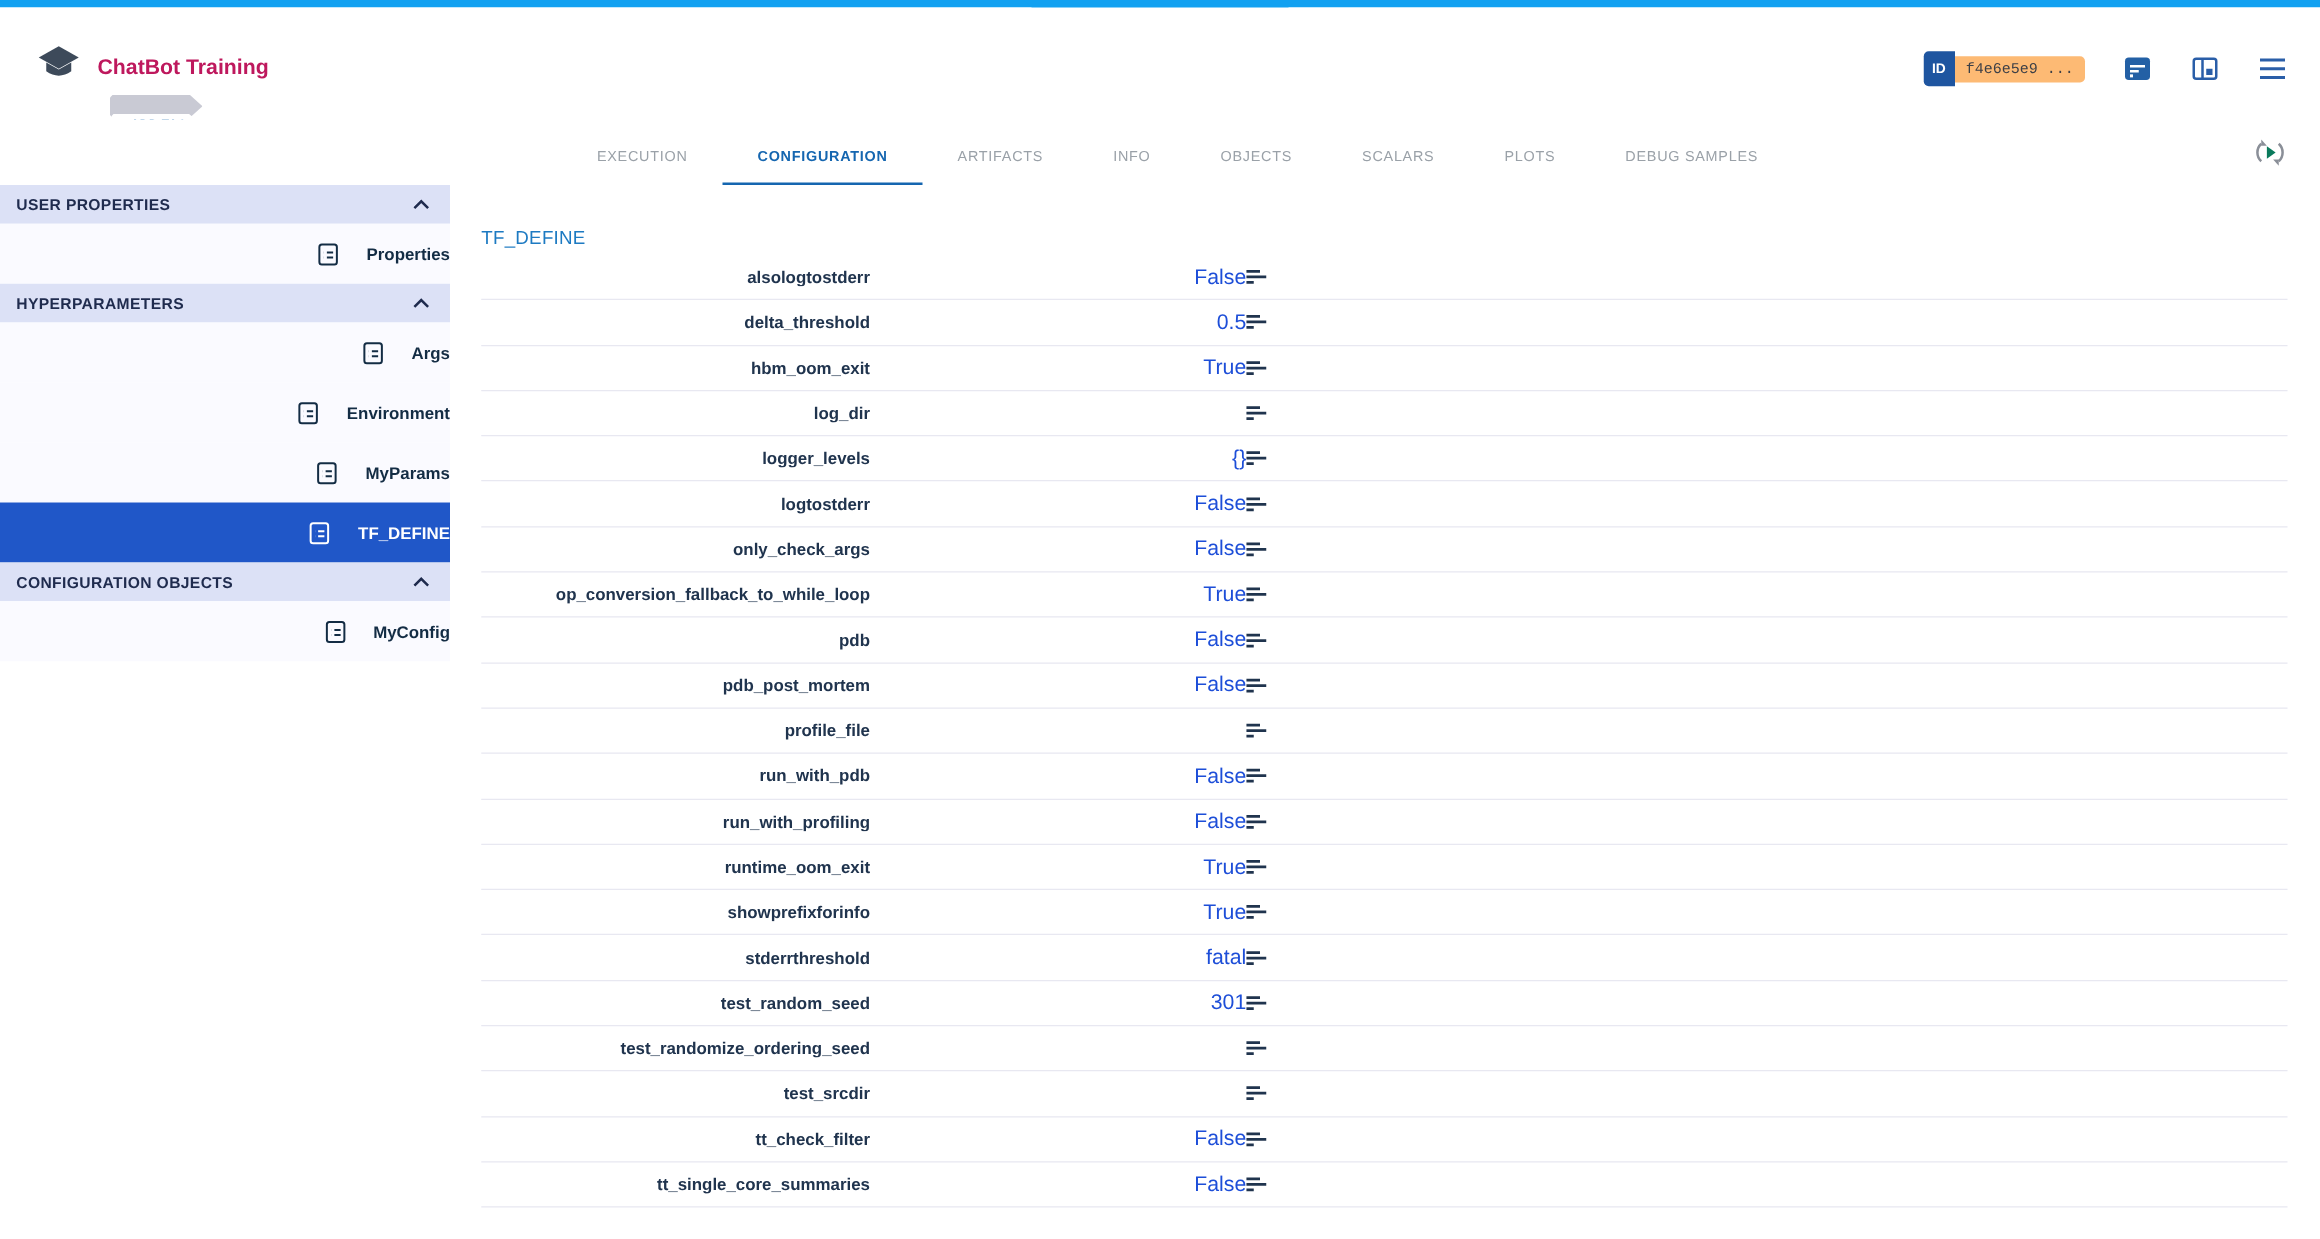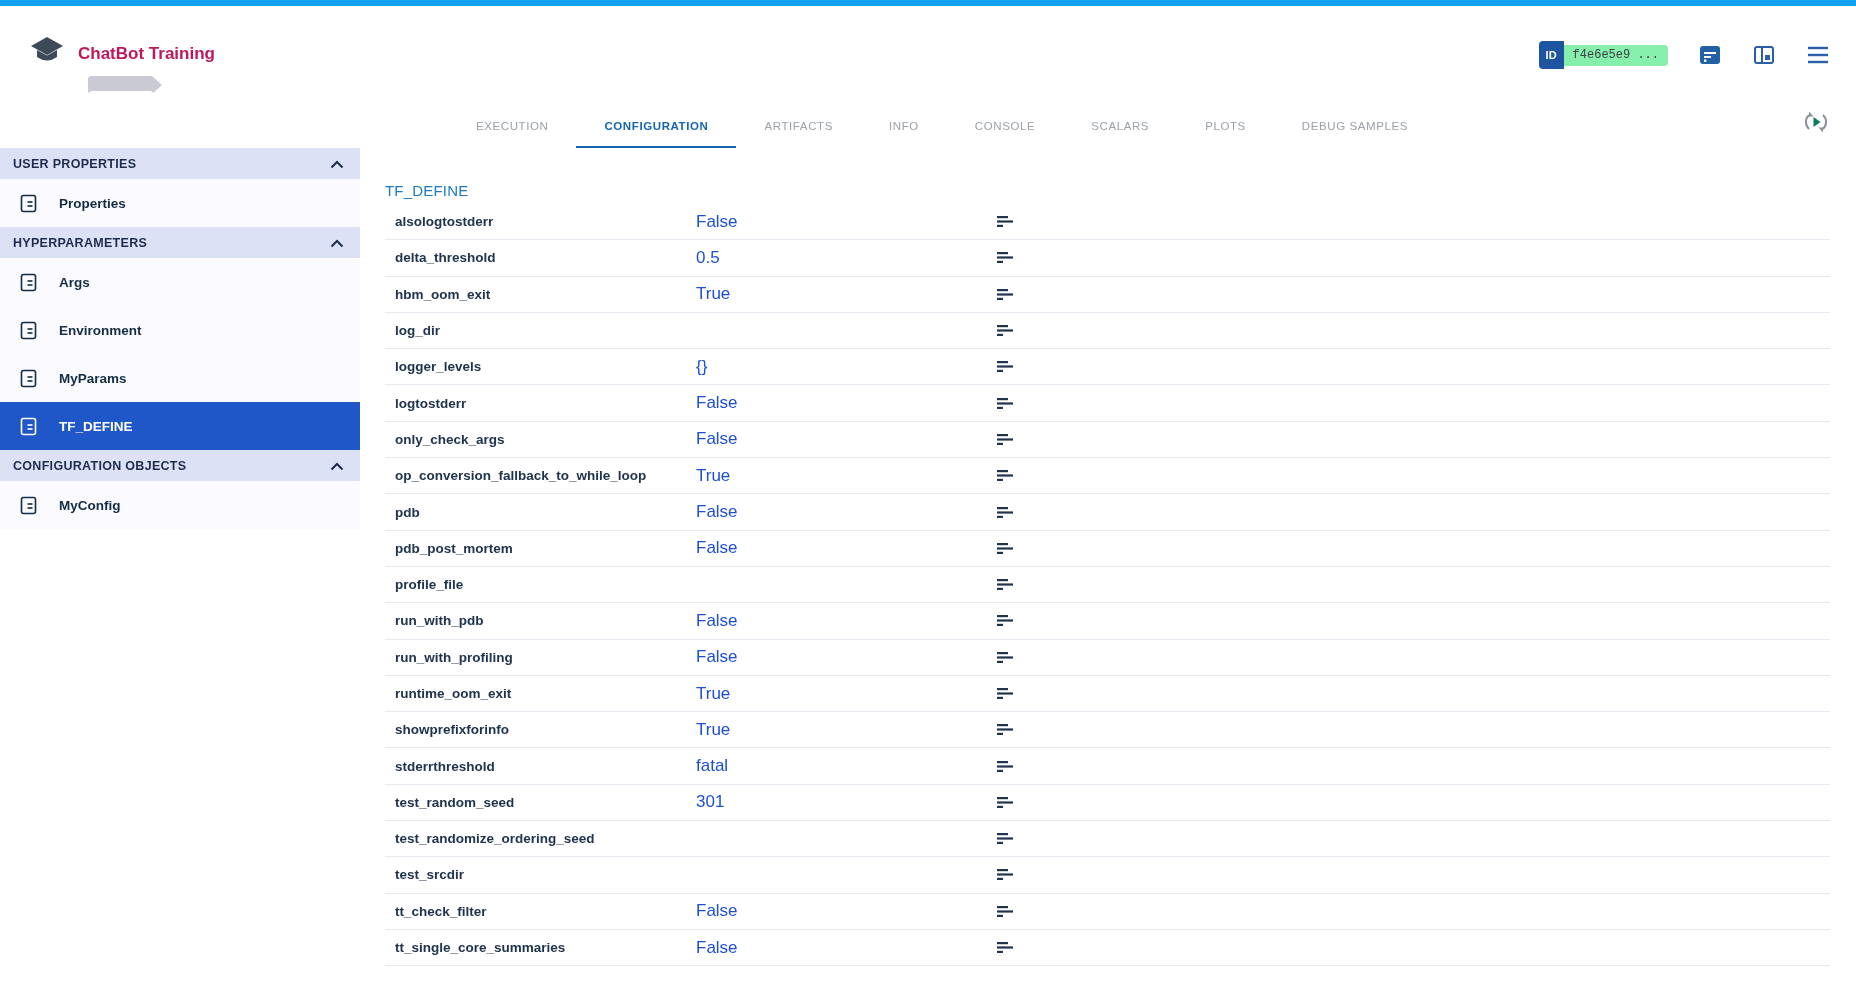--- a/index.html
+++ b/index.html
@@ -23,52 +23,52 @@
     clip-path:polygon(2px 0,calc(100% - 10px) 0,100% 50%,calc(100% - 10px) 100%,2px 100%,0 calc(100% - 2px),0 2px); }
   .add-tag .shape-inner { position:absolute; left:1px; top:1px; width:72px; height:16px; background:#fff;
     clip-path:polygon(2px 0,calc(100% - 10px) 0,100% 50%,calc(100% - 10px) 100%,2px 100%,0 calc(100% - 2px),0 2px);
     display:flex; align-items:center; padding-left:7px;
     font-size:9.5px; font-weight:700; letter-spacing:.4px; color:#1566b0;margin-top:14px; }
 
   .header-right { position:absolute; right:26px; top:36px; height:26px; display:flex; align-items:center; gap:30px; }
   .id-chip { display:flex; align-items:center; cursor:pointer; }
   .id-chip .id-tag { background:#1e55a0; color:#fff; font-size:11px; font-weight:700;
       padding:8px 7px; border-radius:4px 0 0 4px;text-align:right; }
-  .id-chip .id-value { background:#86efac; color:#3c3f46; font-size:12px;
+  .id-chip .id-value { background:#fdba74; color:#3c3f46; font-size:12px;
       font-family:"Liberation Mono","DejaVu Sans Mono",monospace;
       padding:3.5px 9px; border-radius:0 4px 4px 0; }
   .hicon { cursor:pointer; display:flex; align-items:center; }
 
   
   .tabbar { position:absolute; left:0; top:96px; width:1856px; height:52px; background:#fff; }
   .tabs { position:absolute; left:0; top:0; width:100%; height:52px;
     display:flex; justify-content:center; align-items:flex-end;padding-left:28px; }
   .tab { padding:0 28px 14px 28px; font-size:11.5px; letter-spacing:.6px; font-weight:500;
     color:#9aa1a8; cursor:pointer; border-bottom:2px solid transparent; }
   .tab.active { color:#1566b0; font-weight:700; border-bottom-color:#1566b0; }
   .refresh-btn { position:absolute; right:26px; top:12px; width:28px; height:28px; cursor:pointer; }
 
   
   .sidebar { position:absolute; left:0; top:148px; width:360px; height:843px; background:#fff; }
   .side-section-header { height:31px; background:#dce1f6; display:flex; align-items:center;
     padding:0 16px 0 13px; cursor:pointer; }
   .side-section-header .txt { flex:1; font-size:12.5px; font-weight:700; letter-spacing:.3px; color:#1f2b4e; }
   .side-item { height:48px; background:#fafaff; display:flex; align-items:center;
-    padding-left:20px; gap:22px; cursor:pointer; color:#132c44; }
+    padding-left:20px; gap:22px; cursor:pointer; color:#132c44;justify-content:flex-end; }
   .side-item .lbl { font-size:13.5px; font-weight:600; }
   .side-item.selected { background:#2057c8; color:#fff; }
   .side-item .doc-ic { display:flex; }
 
   
   .main { position:absolute; left:360px; top:148px; width:1496px; height:843px; background:#fff; }
   .section-title { position:absolute; left:25px; top:34px; font-size:15px; font-weight:500;
     color:#1d7ac2; letter-spacing:.2px; }
   .param-table { position:absolute; left:25px; top:56px; width:1445px; }
   .param-row { display:grid; grid-template-columns:301px 301px 1fr; align-items:center;
-    height:36.3px; border-bottom:1px solid #e8e8f1; padding-left:10px; }
+    height:36.3px; border-bottom:1px solid #e8e8f1; padding-left:10px;text-align:right; }
   .param-row .pname { font-size:13.5px; font-weight:700; color:#20344e;
     white-space:nowrap; overflow:hidden; }
   .param-row .pvalue { font-size:17px; color:#1d4ed8; }
   .param-row .picon { justify-self:start; cursor:pointer; display:flex; }
 </style>
 </head>
 <body>
 
 <div class="top-strip"></div>
 <div class="status-badge">
@@ -117,21 +117,21 @@
     </div>
   </div>
 </div>
 
 <div class="tabbar">
   <div class="tabs" id="tabs">
       <div class="tab">EXECUTION</div>
       <div class="tab active">CONFIGURATION</div>
       <div class="tab">ARTIFACTS</div>
       <div class="tab">INFO</div>
-      <div class="tab">CONSOLE</div>
+      <div class="tab">OBJECTS</div>
       <div class="tab">SCALARS</div>
       <div class="tab">PLOTS</div>
       <div class="tab">DEBUG SAMPLES</div>
     </div>
   <div class="refresh-btn">
     <svg width="28" height="28" viewBox="0 0 28 28" fill="none">
       <path d="M7 7 A 9.5 9.5 0 0 0 7 21" stroke="#8a8f98" stroke-width="2"></path>
       <path d="M21 21 A 9.5 9.5 0 0 0 21 7" stroke="#8a8f98" stroke-width="2"></path>
       <path d="M7 3.5 L7 8.5 L11.5 8.5 Z" fill="#8a8f98"></path>
       <path d="M21 24.5 L21 19.5 L16.5 19.5 Z" fill="#8a8f98"></path>

